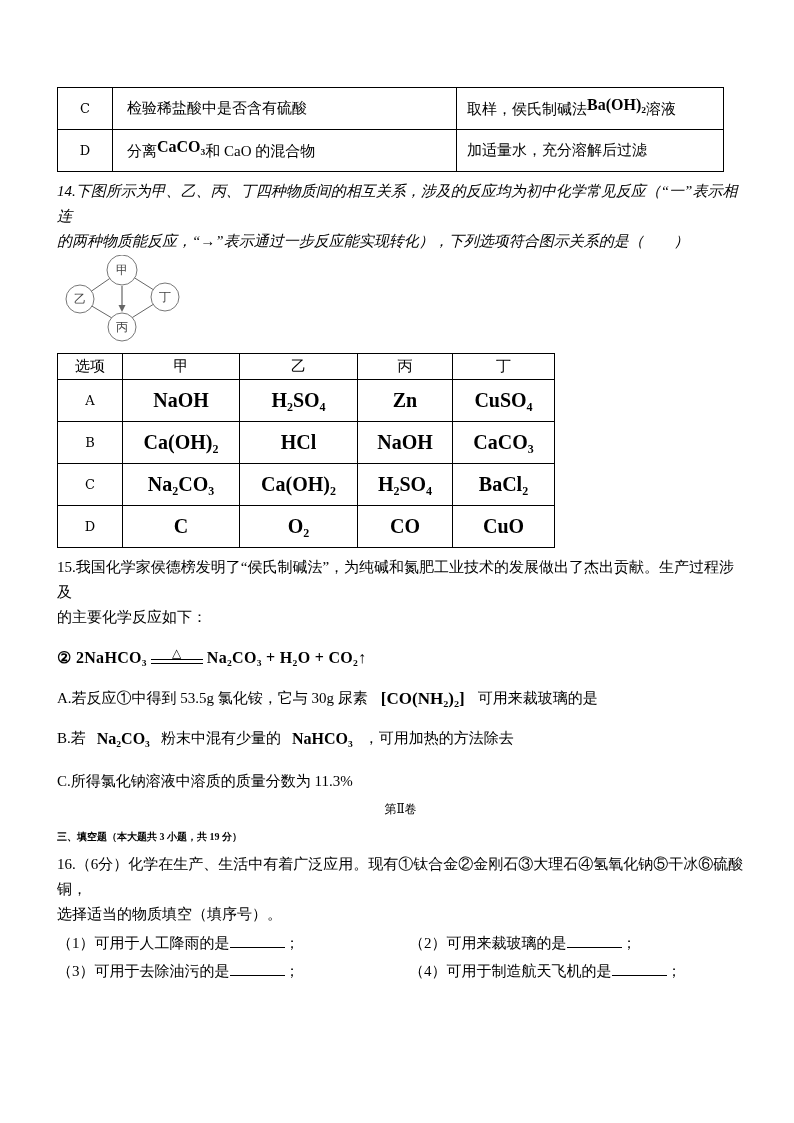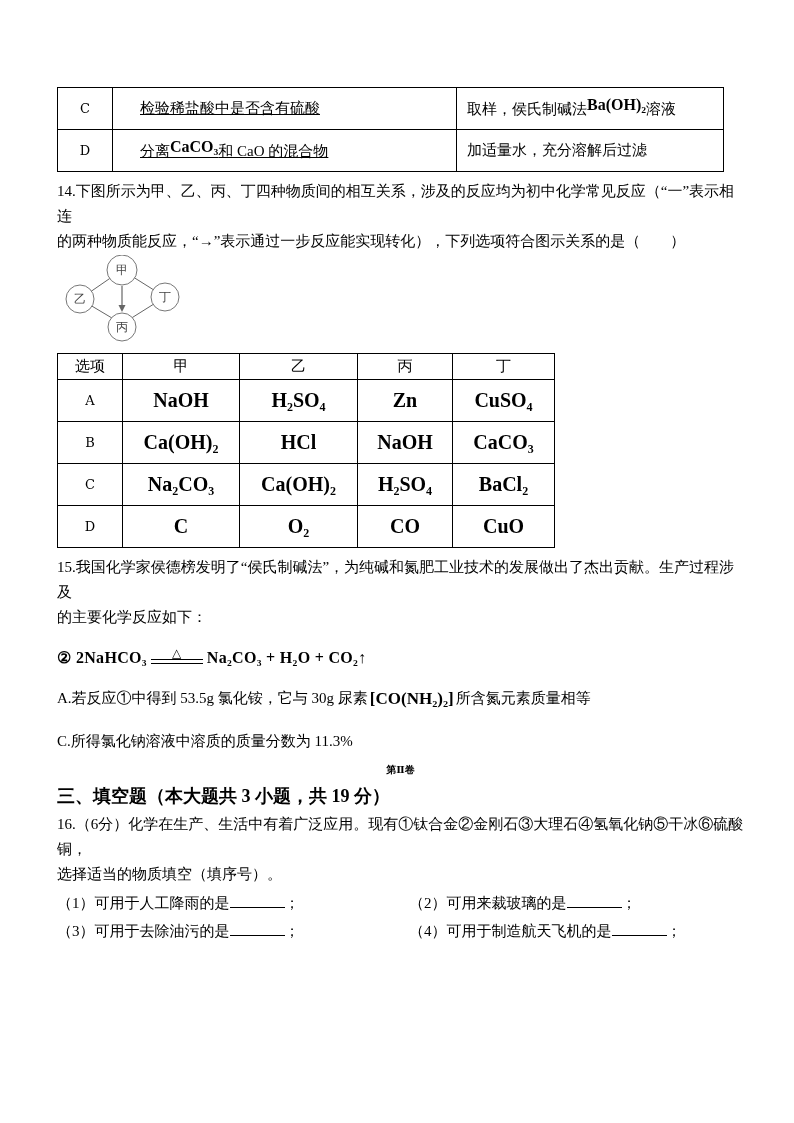--- a/index.html
+++ b/index.html
@@ -12,59 +12,59 @@
     font-size:15px; line-height:25px;
     padding:87px 50px 0 57px;
     overflow:hidden;
   }
   .pre { white-space:pre-line; }
 
   
   table { border-collapse:collapse; }
   .method-table td { border:1.5px solid #000; height:42px; vertical-align:middle; }
   .method-table .opt-cell { width:55px; text-align:center; font-family:"DejaVu Serif",serif; font-size:13px; }
-  .method-table .task-cell { width:344px; padding-left:27px;text-decoration:underline; }
+  .method-table .task-cell { width:344px; padding-left:14px; }
   .method-table .method-cell { width:267px; padding-left:10px; }
 
   .fm { font-weight:bold; font-family:"Liberation Serif","DejaVu Serif",serif; }
   .raised { position:relative; top:-4px; font-size:16px; }
 
   
-  .q14-text { margin-top:7px; }
+  .q14-text { margin-top:7px;font-style:italic; }
   .diagram { display:block; margin-top:1px; }
 
   .options-table { margin-top:8px; }
   .options-table th, .options-table td { border:1.5px solid #000; text-align:center; vertical-align:middle;margin-top:33px; }
   .options-table th { height:26px; font-weight:normal; }
   .options-table td { height:42px; }
   .options-table .letter { font-family:"DejaVu Serif",serif; font-size:13px; font-weight:normal; }
   .options-table .fm-cell { font-weight:bold; font-size:20px; }
   .col-opt { width:65px; } .col-jia { width:117px; } .col-yi { width:118px; }
   .col-bing { width:95px; } .col-ding { width:102px; }
 
   
   .q15-intro { margin-top:7px; }
   .eq { font-weight:bold; font-size:16px; letter-spacing:0.3px; }
   .eq1 { margin-top:11px; }
   .eq2 { margin-top:10px; display:flex; align-items:center; height:34px; }
   .delta-eq { display:inline-flex; flex-direction:column; align-items:center; margin:0 4px; transform:translateY(-2px); }
   .delta-glyph { font-size:12px; line-height:12px; font-weight:normal; }
   .dbl-line { width:52px; height:5px; border-top:1.5px solid #000; border-bottom:1.5px solid #000; }
   .q15-para { margin-top:21px; }
-  .opt-line { display:flex; align-items:center; }
+  .opt-line { display:flex; align-items:center;gap:11px; }
   .optA { margin-top:9px; height:30px; }
   .optB { margin-top:10px; height:30px; }
   .optC { margin-top:16px; }
   .optD { margin-top:2px; }
   .big-bracket { font-size:17px; margin:0 2px; }
   .fm-inline { font-size:16px; }
 
   
-  .vol2-title { margin-top:3px; text-align:center; font-weight:bold; font-size:10px; }
-  .fill-header { margin-top:2px; font-weight:bold; font-size:18px; }
+  .vol2-title { margin-top:3px; text-align:center; font-weight:normal; font-size:12px; }
+  .fill-header { margin-top:2px; font-weight:bold; font-size:10px; }
   .q16-text { margin-top:3px; }
   .blanks-grid { margin-top:4px; display:grid; grid-template-columns:352px 1fr; row-gap:3px; }
   .blank-item { line-height:25px; }
   .blank-line { display:inline-block; width:55px; height:14px; border-bottom:1px solid #000; }
 
   svg text { font-family:"Liberation Serif","DejaVu Serif",serif; }
 </style>
 </head>
 <body>
 
@@ -169,23 +169,30 @@
       <span class="delta-glyph">△</span>
       <span class="dbl-line"></span>
     </span>
     <span>Na₂CO₃ + H₂O + CO₂↑</span>
   </div>
 
 
   <div class="opt-line optA">
     <span>A.若反应①中得到 53.5g 氯化铵，它与 30g 尿素</span>
       <span class="fm big-bracket">[CO(NH₂)₂]</span>
-      <span>所含氮元素质量相等</span>
-  </div>
-
+      <span>可用来裁玻璃的是</span>
+  </div>
+
+  <div class="opt-line optB">
+    <span>B.若 </span>
+      <span class="fm fm-inline">Na₂CO₃</span>
+      <span> 粉末中混有少量的 </span>
+      <span class="fm fm-inline">NaHCO₃</span>
+      <span>，可用加热的方法除去</span>
+  </div>
 
   <p class="optC">C.所得氯化钠溶液中溶质的质量分数为 11.3%</p>
 
   <div class="vol2-title">第Ⅱ卷</div>
   <div class="fill-header">三、填空题（本大题共 3 小题，共 19 分）</div>
 
   <p class="q16-text pre">16.（6分）化学在生产、生活中有着广泛应用。现有①钛合金②金刚石③大理石④氢氧化钠⑤干冰⑥硫酸铜，
 选择适当的物质填空（填序号）。</p>
 
   <div class="blanks-grid">

